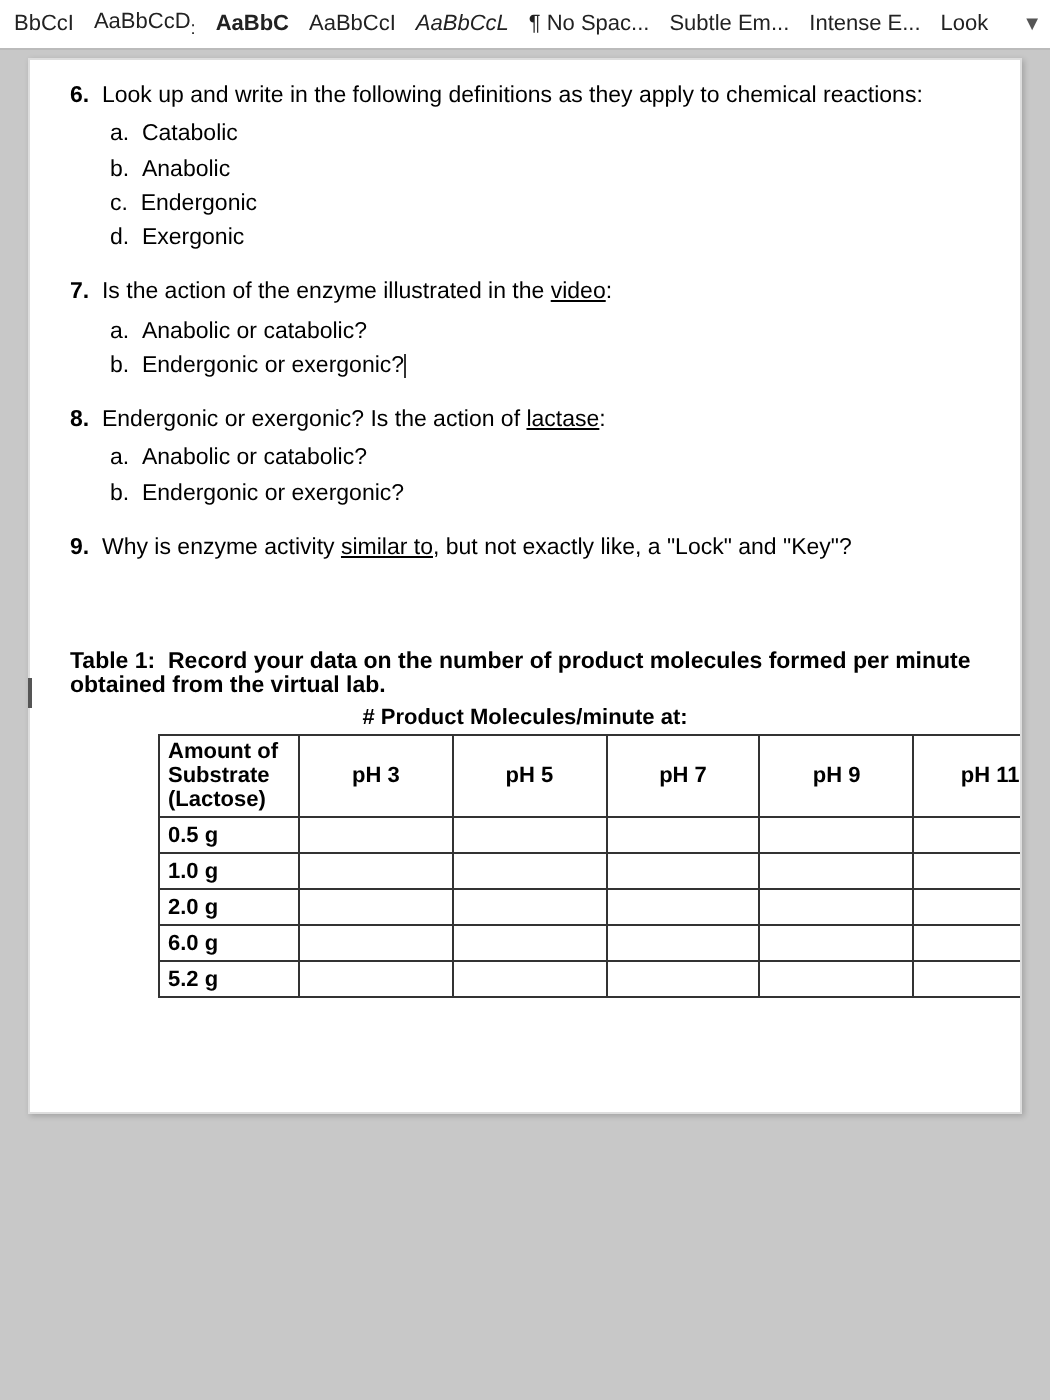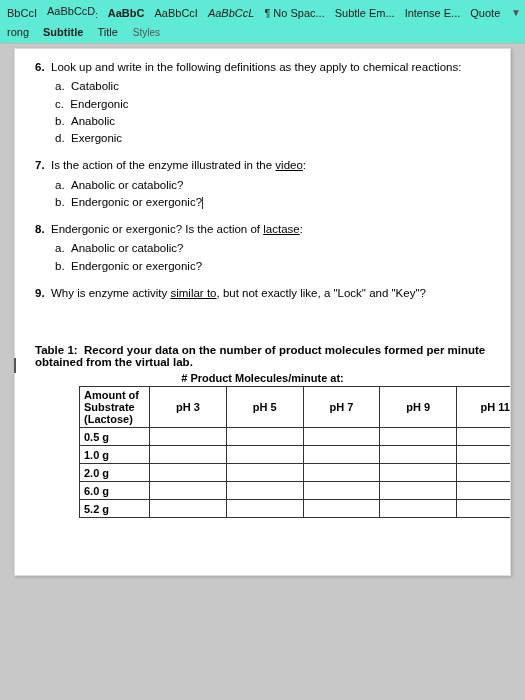--- a/index.html
+++ b/index.html
@@ -6,21 +6,21 @@
     body {
       width: 525px;
       height: 700px;
       background: #c8c8c8;
       font-family: Arial, sans-serif;
       font-size: 11px;
       overflow: hidden;
     }
 
     .toolbar {
-      background: #5eead4;
+      background: #ffffff;
       border-bottom: 1px solid #bbb;
       padding: 2px 4px;
     }
 
     .toolbar-row1 {
       display: flex;
       align-items: center;
       gap: 4px;
       padding: 2px 0;
       overflow: hidden;
@@ -156,43 +156,37 @@
 <div class="toolbar">
   <div class="toolbar-row1">
     <span class="style-item">BbCcI</span>
     <span class="style-item">AaBbCcD<sub>:</sub></span>
     <span class="style-item bold">AaBbC</span>
     <span class="style-item">AaBbCcI</span>
     <span class="style-item" style="font-style:italic;">AaBbCcL</span>
     <span class="style-item">¶ No Spac...</span>
     <span class="style-item">Subtle Em...</span>
     <span class="style-item">Intense E...</span>
-    <span class="style-item">Quote</span>
+    <span class="style-item">Look</span>
     <span style="margin-left:auto; font-size:10px; color:#555;">▼</span>
-  </div>
-  <div class="toolbar-row2">
-    <span class="style-item">rong</span>
-    <span class="style-item" style="font-weight:bold;">Subtitle</span>
-    <span class="style-item">Title</span>
-    <span class="styles-label">Styles</span>
   </div>
 </div>
 
 <div style="position:relative; margin: 2px 6px 0 6px;">
   <div class="margin-mark"></div>
   <div class="document-area">
 
     <div class="question-block">
       <span class="question-text">
         <strong>6.</strong>&nbsp; Look up and write in the following definitions as they apply to chemical reactions:
       </span>
       <ul class="sub-list">
         <li>a.&nbsp;&nbsp;Catabolic</li>
+        <li>b.&nbsp;&nbsp;Anabolic</li>
         <li>c.&nbsp;&nbsp;Endergonic</li>
-        <li>b.&nbsp;&nbsp;Anabolic</li>
         <li>d.&nbsp;&nbsp;Exergonic</li>
       </ul>
     </div>
 
     <div class="question-block">
       <span class="question-text">
         <strong>7.</strong>&nbsp; Is the action of the enzyme illustrated in the <span class="underline">video</span>:
       </span>
       <ul class="sub-list">
         <li>a.&nbsp;&nbsp;Anabolic or catabolic?</li>

